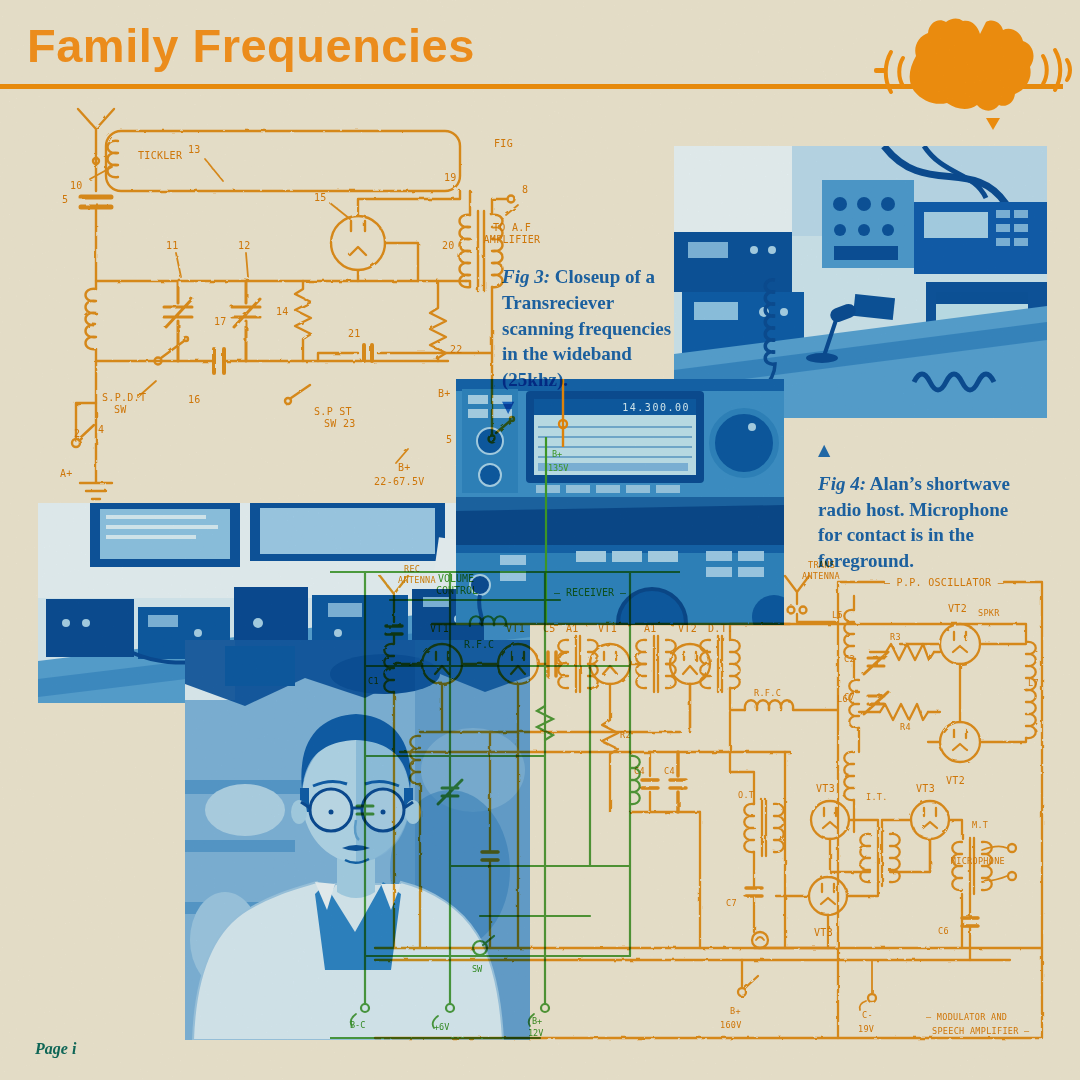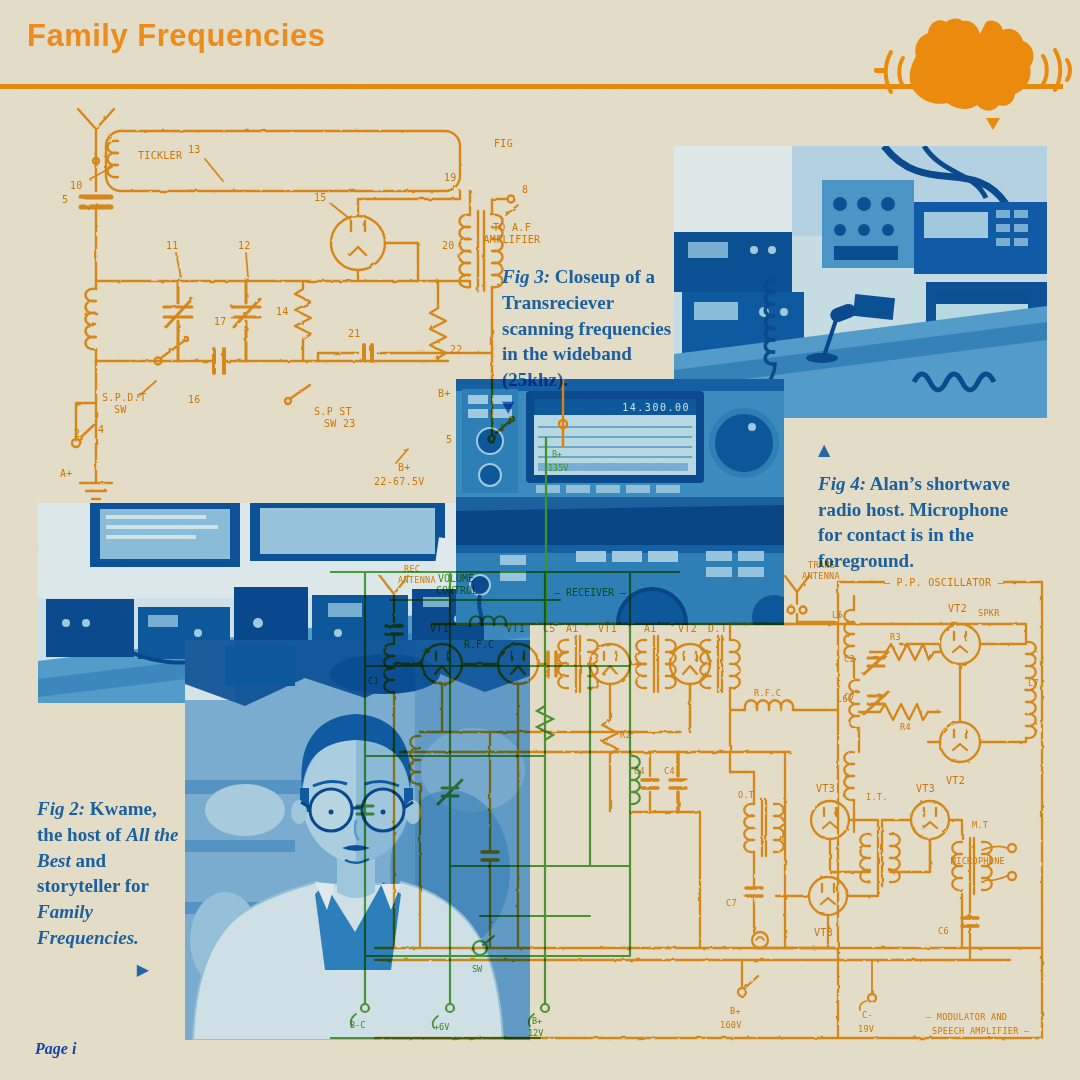--- a/index.html
+++ b/index.html
@@ -1,37 +1,37 @@
 <!DOCTYPE html>
 <html><head>
 <meta charset="utf-8">
 <style>
   html,body{margin:0;padding:0;background:#d8d2c2;}
   .page{position:relative;width:1080px;height:1080px;background:#EFE8D4;overflow:hidden;
         font-family:"Liberation Sans",sans-serif;}
-  .title{position:absolute;left:27px;top:18px;font-size:31px;font-weight:bold;color:#F7941D;letter-spacing:.5px;}
+  .title{position:absolute;left:27px;top:18px;font-size:47px;font-weight:bold;color:#F7941D;letter-spacing:.5px;}
   .rule{position:absolute;left:0;top:84px;width:1063px;height:5px;background:#F2910D;}
   .logo{position:absolute;left:872px;top:6px;}
   .photo{position:absolute;text-decoration:underline;}
   .photo svg{display:block;}
   svg.schem{position:absolute;mix-blend-mode:multiply;}
   .caption{position:absolute;font-family:"Liberation Serif",serif;color:#1E6FCB;font-size:19px;
            line-height:1.36;font-weight:600;mix-blend-mode:multiply;}
   .caption .it{font-style:italic;}
   .marker{color:#2478D4;font-family:"DejaVu Sans",sans-serif;}
   .marker.inline{display:inline;font-size:15px;margin-left:5px;}
   .marker.block{font-size:16px;margin-top:3px;}
   .fig2 .marker{text-align:right;padding-right:30px;margin-top:8px;}
   .fig4 .marker{margin-bottom:10px;}
   .fig1{left:78px;top:410px;width:162px;}
   .fig2{left:37px;top:796px;width:142px;}
   .fig3{left:502px;top:264px;width:184px;}
   .fig4{left:818px;top:436px;width:198px;}
   .pagenum{position:absolute;left:35px;top:1040px;font-family:"Liberation Serif",serif;font-style:italic;
-           font-weight:bold;font-size:16px;color:#1d4ed8;mix-blend-mode:multiply;}
+           font-weight:bold;font-size:16px;color:#0f766e;mix-blend-mode:multiply;}
   .grain{position:absolute;left:0;top:0;pointer-events:none;mix-blend-mode:multiply;}
   .schem-label{font-family:"DejaVu Sans Mono",monospace;fill:#E8890A;font-size:10px;letter-spacing:.3px;}
   .schem-label.sm{font-size:8.5px;}
   .green-label{font-family:"DejaVu Sans Mono",monospace;fill:#3F9D28;font-size:10px;}
   .green-label.sm{font-size:8.5px;}
   .freq{font-family:"DejaVu Sans Mono",monospace;font-size:10px;fill:#D9F0F8;letter-spacing:1.5px;}
 </style>
 </head>
 <body>
 
@@ -531,24 +531,20 @@
       <text class="schem-label sm" x="370" y="462">B+</text>
       <text class="schem-label sm" x="360" y="476">160V</text>
       <text class="schem-label sm" x="502" y="466">C-</text>
       <text class="schem-label sm" x="498" y="480">19V</text>
       <text class="schem-label sm" x="566" y="468">— MODULATOR AND</text>
       <text class="schem-label sm" x="572" y="482">SPEECH AMPLIFIER —</text>
     </g>
   </svg>
 
 
-  <div class="caption fig2">
-    <span class="it">Fig 2:</span><span> Kwame, the host of </span><span class="it">All the Best</span><span> and storyteller for </span><span class="it">Family Frequencies.</span>
-    <div class="marker block">▶</div>
-  </div>
 
   <div class="caption fig3">
     <span class="it">Fig 3:</span><span> Closeup of a Transreciever scanning frequencies in the wideband (25khz).</span>
     <div class="marker block">▼</div>
   </div>
 
   <div class="caption fig4">
     <div class="marker block">▲</div>
     <span class="it">Fig 4:</span><span> Alan’s shortwave radio host. Microphone for contact is in the foreground.</span>
   </div>

